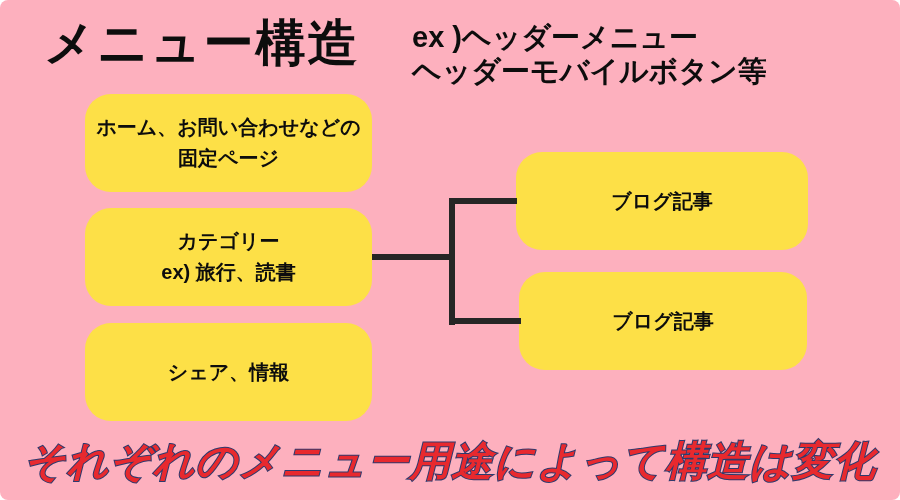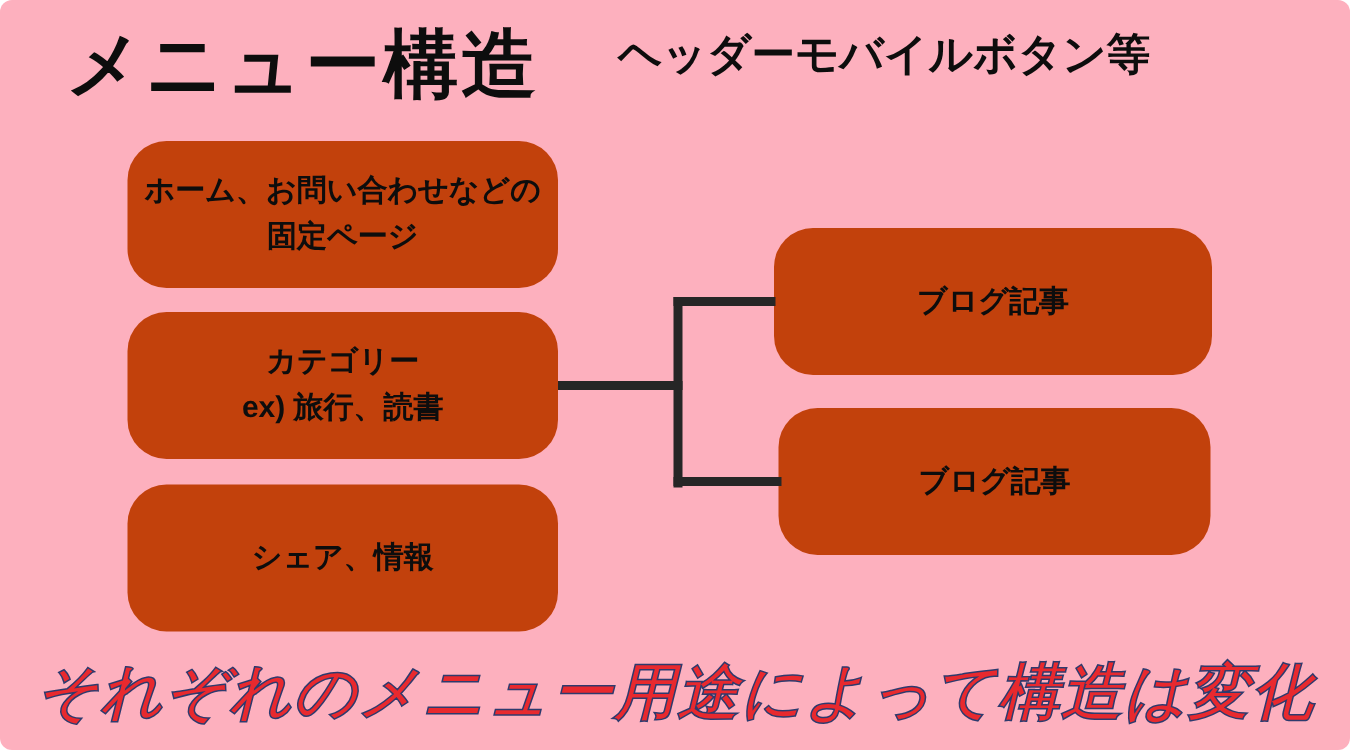--- a/index.html
+++ b/index.html
@@ -40,21 +40,21 @@
     font-size: 29px;
     font-weight: 700;
     color: #0d0d0d;
     line-height: 1.18;
     white-space: nowrap;
   }
   .example .ex-line2 {
   }
   .node {
     position: absolute;
-    background: #c2410c;
+    background: #fde047;
     border-radius: 26px;
     display: flex;
     flex-direction: column;
     align-items: center;
     justify-content: center;
     text-align: center;
     color: #0d0d0d;
     font-weight: 700;
     font-size: 20px;
     line-height: 1.55;
@@ -73,38 +73,39 @@
   .conn-vert   { left: 449px; top: 198px; width: 6px;   height: 127px; }
   .conn-top    { left: 449px; top: 198px; width: 68px;  height: 6px; }
   .conn-bottom { left: 449px; top: 318px; width: 72px;  height: 6px; }
   .caption {
     position: absolute;
     left: 0;
     right: 0;
     top: 434px;
     text-align: center;
     font-size: 41px;
-    font-weight: 400;
+    font-weight: 700;
     font-style: italic;
     letter-spacing: 1px;
     color: #e8292e;
     -webkit-text-stroke: 2px #2d3a6e;
     paint-order: stroke fill;
     white-space: nowrap;
   }
 </style>
 </head>
 <body>
 
 <div class="page">
   <div class="board">
 
     <h1 class="title">メニュー構造</h1>
 
     <div class="example">
+      <div class="ex-line1">ex )ヘッダーメニュー</div>
       <div class="ex-line2">ヘッダーモバイルボタン等</div>
     </div>
 
     <div class="node node-l1">
       <div class="box-line">ホーム、お問い合わせなどの</div>
       <div class="box-line">固定ページ</div>
     </div>
 
     <div class="node node-l2">
       <div class="box-line">カテゴリー</div>

